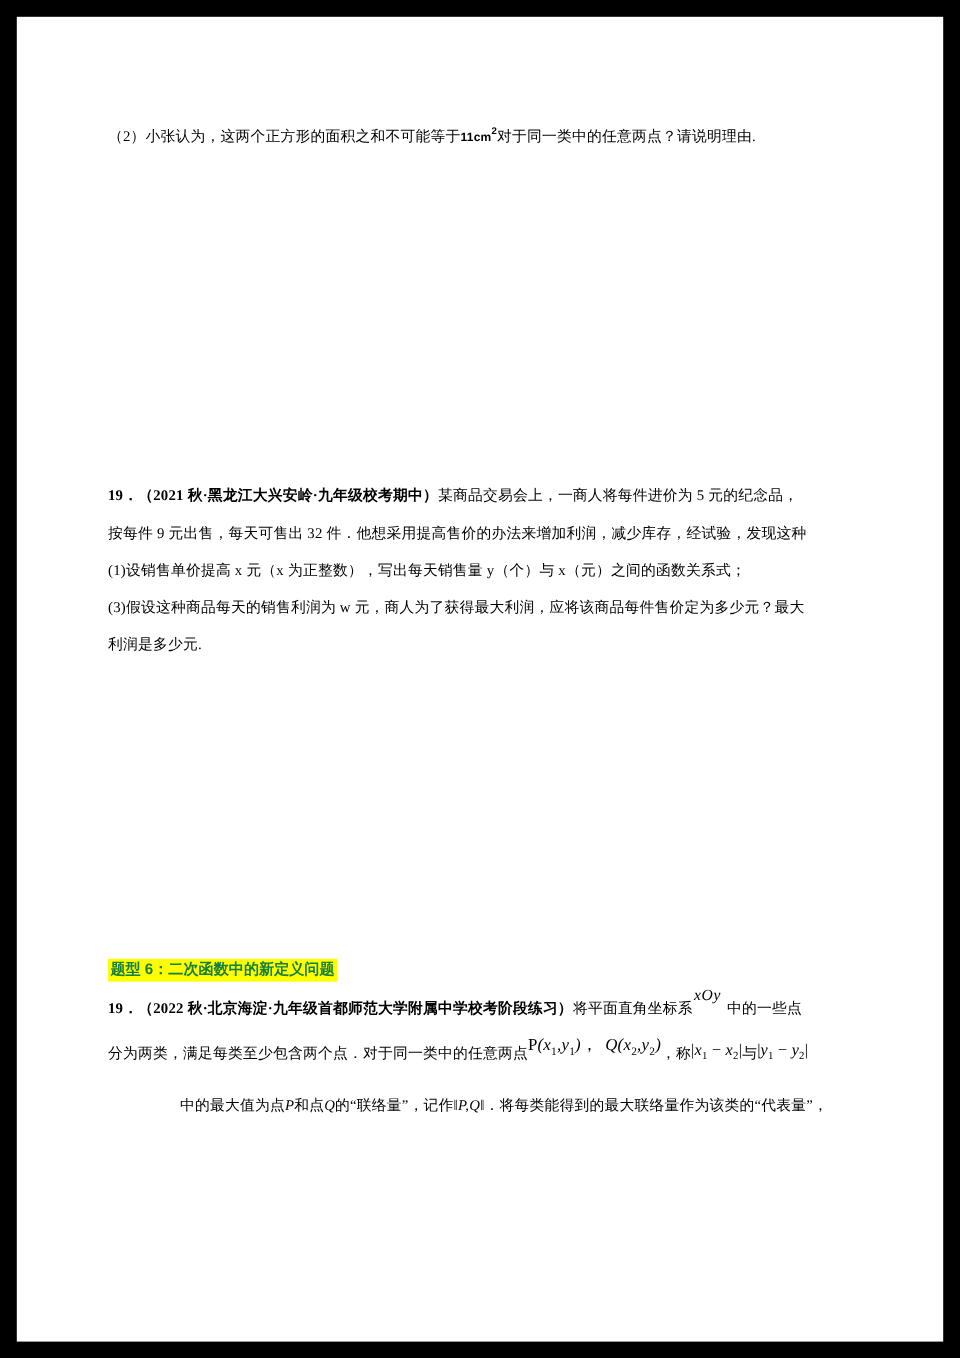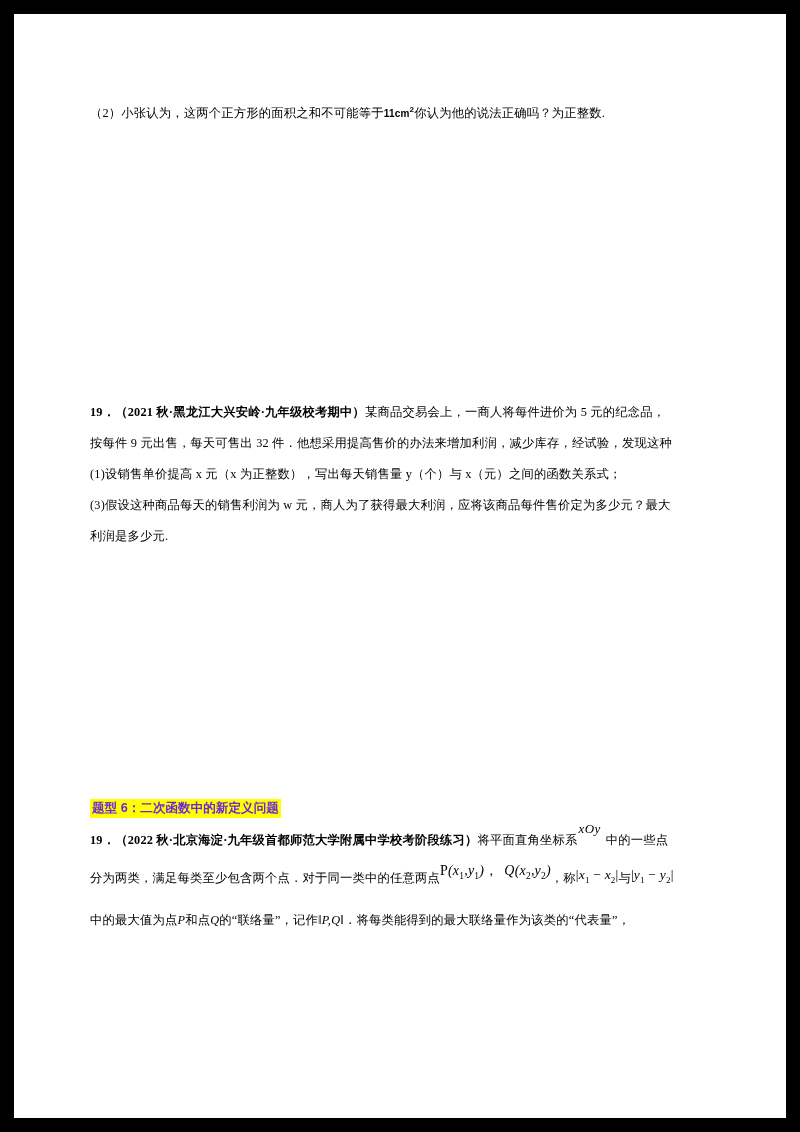--- a/index.html
+++ b/index.html
@@ -44,21 +44,21 @@
     font-weight: bold;
     font-size: 10px;
   }
   .sup { font-size: 8px; vertical-align: super; }
   .spacer-a { height: 268px; }
   .spacer-b { height: 246px; }
   .section-head {
     margin-top: 0;
     display: inline-block;
     background: #ffff00;
-    color: #6d28d9;
+    color: #15803d;
     font-family: "Liberation Sans", sans-serif;
     font-weight: bold;
     font-size: 12.6px;
     padding: 1px 2px 2px 2px;
     line-height: 16px;
   }
   .q19 { margin-top: 4px; }
   .mathi {
     font-family: "Liberation Serif", serif;
     font-style: italic;
@@ -79,32 +79,32 @@
   .pq .sub { font-size: 9.5px; vertical-align: sub; }
   .abs {
     font-size: 13.5px;
     position: relative;
     top: -3px;
   }
   .abs .sub { font-size: 9px; vertical-align: sub; }
   .inline-gap { display: inline-block; width: 6px; }
   .l19a { line-height: 36px; }
   .l19b { line-height: 40px; }
-  .l19c { line-height: 34px; }
+  .l19c { line-height: 34px; text-align: center; }
   .nowrapline { white-space: nowrap; }
 </style>
 </head>
 <body>
 
 <div class="page">
   <div class="content">
 
     <div class="q-block">
       <div class="line">
-        <span>（2）</span><span>小张认为，这两个正方形的面积之和不可能等于</span><span class="sansnum">11cm</span><span class="sansnum sup">2</span><span>你认为他的说法正确吗？为正整数.</span>
+        <span>（2）</span><span>小张认为，这两个正方形的面积之和不可能等于</span><span class="sansnum">11cm</span><span class="sansnum sup">2</span><span>对于同一类中的任意两点？请说明理由.</span>
       </div>
     </div>
 
     <div class="spacer-a"></div>
 
     <div class="q-block">
       <div class="line">
         <span class="bold">19．</span><span class="bold">（2021 秋·黑龙江大兴安岭·九年级校考期中）</span><span>某商品交易会上，一商人将每件进价为 5 元的纪念品，</span>
       </div>
       <div class="line">按每件 9 元出售，每天可售出 32 件．他想采用提高售价的办法来增加利润，减少库存，经试验，发现这种</div>

